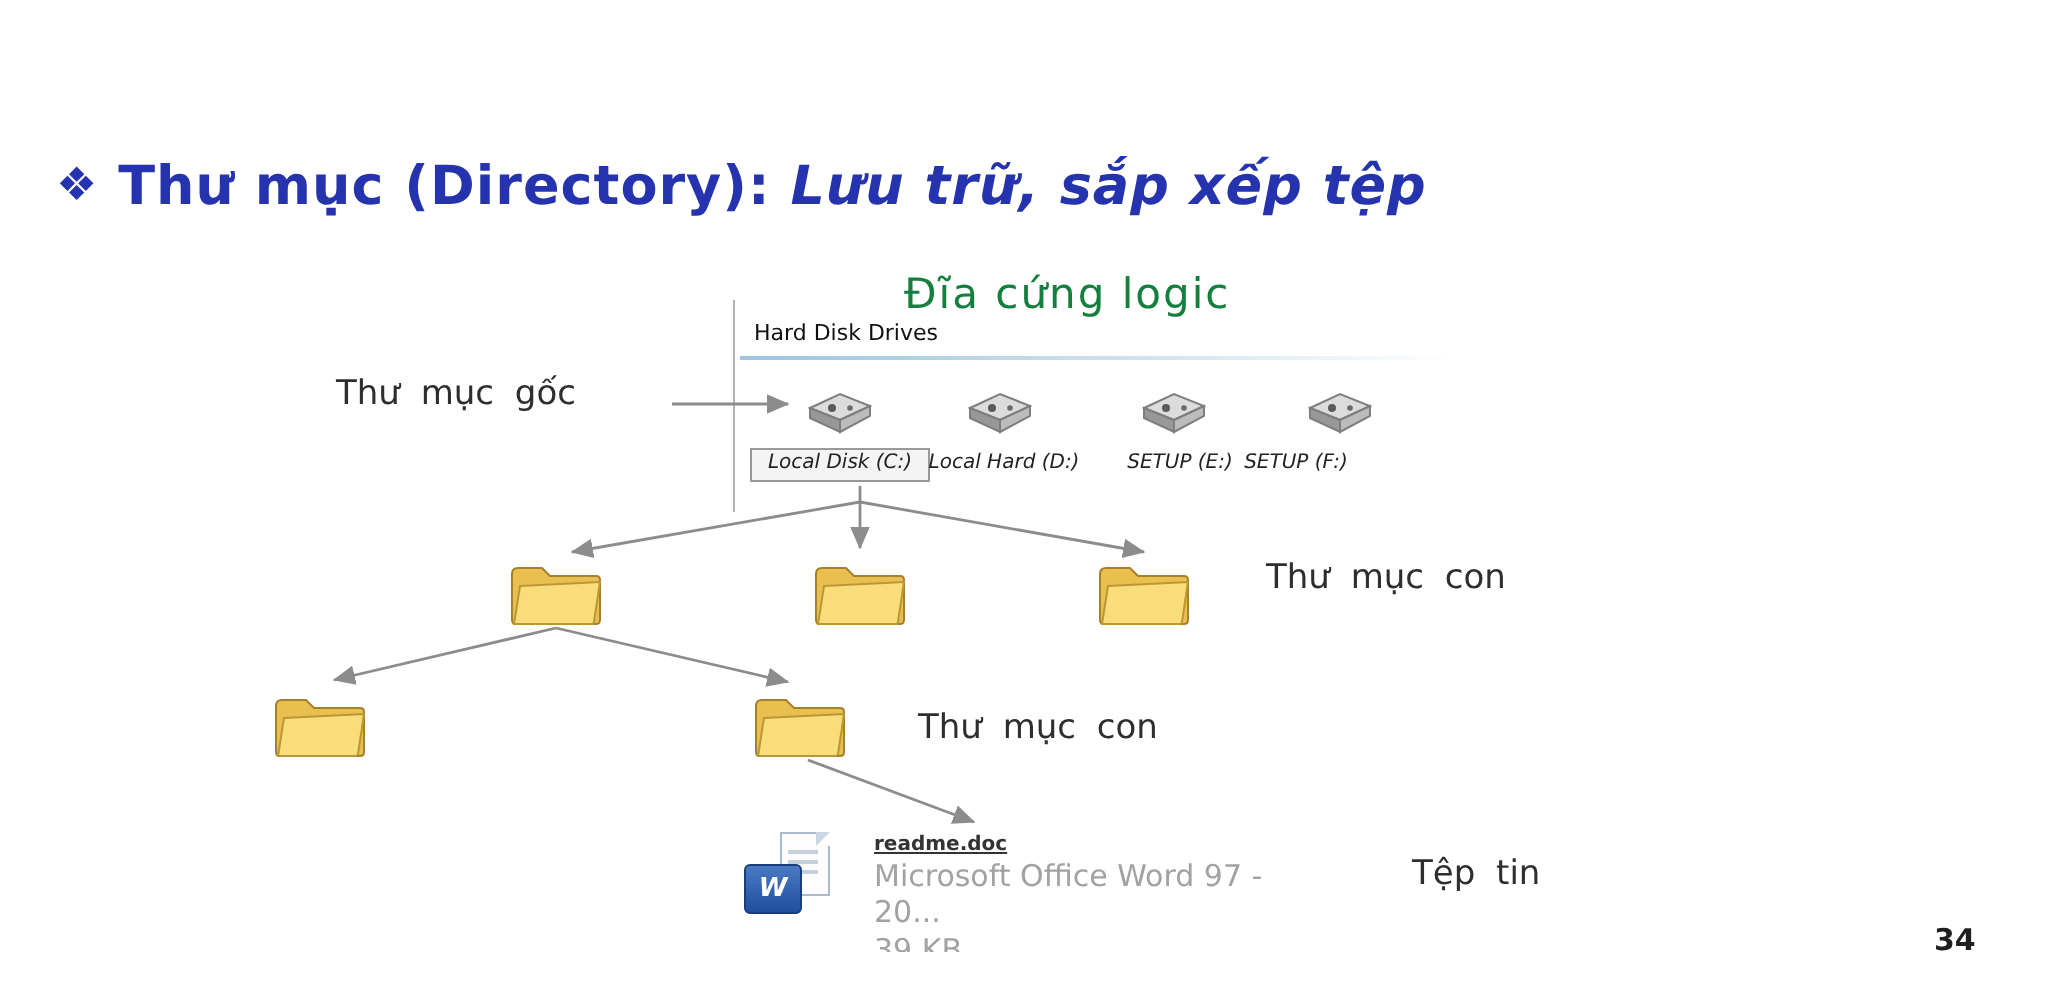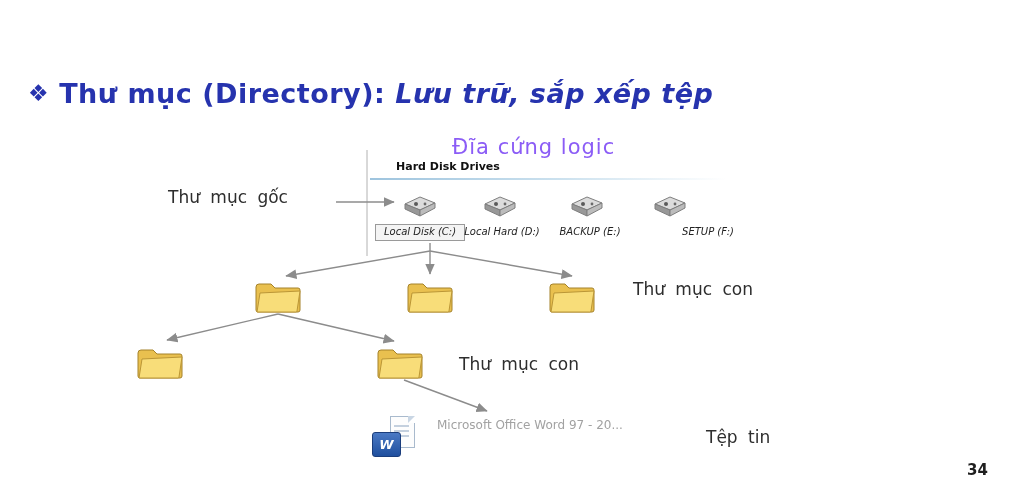--- a/index.html
+++ b/index.html
@@ -12,22 +12,22 @@
   
   .title {
     left:28px; top:78px; width:960px;
     font-size:27px; font-weight:bold; color:#2633ae; letter-spacing:0.5px;
     white-space:nowrap;
   }
   .title .bullet { font-size:23px; margin-right:10px; position:relative; top:-2px; }
   .title .em { font-style:italic; }
 
   
-  .disk-heading { left:452px; top:135px; font-size:21px; color:#8b5cf6; letter-spacing:1px; white-space:nowrap; }
-  .group-label  { left:396px; top:160px; font-size:11px; font-weight:bold; color:#101010; white-space:nowrap; }
+  .disk-heading { left:452px; top:135px; font-size:21px; color:#15803d; letter-spacing:1px; white-space:nowrap; }
+  .group-label  { left:377px; top:160px; font-size:11px; font-weight:normal; color:#101010; white-space:nowrap; }
   .group-underline {
     left:370px; top:178px; width:356px; height:2px;
     background:linear-gradient(to right,#9ec4de 0%,#cde2ef 55%,rgba(255,255,255,0) 100%);
   }
 
   .diagram-label { font-size:17px; color:#2e2e2e; white-space:nowrap; word-spacing:5px; }
   .lbl-root { left:168px; top:187px; }
   .lbl-sub1 { left:633px; top:279px; }
   .lbl-sub2 { left:459px; top:354px; }
   .lbl-file { left:706px; top:427px; }
@@ -54,21 +54,21 @@
   }
   .file-page .line { position:absolute; left:3px; height:2px; background:#c4d0de; width:15px; }
   .file-w {
     position:absolute; left:0; bottom:1px; width:27px; height:23px;
     background:linear-gradient(#4a79c4,#1f4f9e); border:1px solid #1a3d7c; border-radius:3px;
     color:#fff; font-weight:bold; font-style:italic; font-size:13px;
     display:flex; align-items:center; justify-content:center;
   }
   .file-text { left:437px; top:417px; width:230px; }
   .file-name { font-size:10px; font-weight:bold; color:#333; text-decoration:underline; }
-  .file-type, .file-size { font-size:12px; color:#a2a2a2; margin-top:1px; }
+  .file-type, .file-size { font-size:15px; color:#a2a2a2; margin-top:1px; }
 
   
   .page-num       { left:967px; top:461px; font-size:15px; font-weight:bold; color:#1f1f1f; }
   .page-num-small { left:977px; top:478px; font-size:9px;  font-weight:bold; color:#3a3a3a; }
 
   svg.overlay { position:absolute; left:0; top:0; pointer-events:none; }
 </style>
 </head>
 <body>
 
@@ -125,22 +125,22 @@
   <svg class="abs drive-icon" style="left:651px;top:193px" viewBox="0 0 38 27">
     <path d="M4 11 L19 4 L34 10 L19 17 Z" fill="#dcdcdc" stroke="#7e7e7e" stroke-width="1"></path>
     <path d="M4 11 L4 16 L19 23 L19 17 Z" fill="#989898" stroke="#7e7e7e" stroke-width="1"></path>
     <path d="M34 10 L34 15 L19 23 L19 17 Z" fill="#bcbcbc" stroke="#7e7e7e" stroke-width="1"></path>
     <circle cx="15" cy="11" r="2" fill="#5a5a5a"></circle>
       <circle cx="24" cy="11" r="1.4" fill="#6a6a6a"></circle>
   </svg>
 
   <div class="abs drive-label selected" style="left:376px">Local Disk (C:)</div>
   <div class="abs drive-label" style="left:458px">Local Hard (D:)</div>
-  <div class="abs drive-label" style="left:546px">BACKUP (E:)</div>
-  <div class="abs drive-label" style="left:664px">SETUP (F:)</div>
+  <div class="abs drive-label" style="left:546px">SETUP (E:)</div>
+  <div class="abs drive-label" style="left:604px">SETUP (F:)</div>
 
   <svg class="abs folder" style="left:254px;top:280px" viewBox="0 0 48 34">
     <path d="M2 7 Q2 4 5 4 L17 4 L21 8 L44 8 Q46 8 46 10 L46 30 Q46 32 44 32 L4 32 Q2 32 2 30 Z" fill="#e9c04f" stroke="#a5822a" stroke-width="1"></path>
     <path d="M6 13 L46 11 L43 31 Q42.8 32 41.8 32 L3 32 Z" fill="#f8dd79" stroke="#bb9636" stroke-width="1"></path>
   </svg>
   <svg class="abs folder" style="left:406px;top:280px" viewBox="0 0 48 34">
     <path d="M2 7 Q2 4 5 4 L17 4 L21 8 L44 8 Q46 8 46 10 L46 30 Q46 32 44 32 L4 32 Q2 32 2 30 Z" fill="#e9c04f" stroke="#a5822a" stroke-width="1"></path>
     <path d="M6 13 L46 11 L43 31 Q42.8 32 41.8 32 L3 32 Z" fill="#f8dd79" stroke="#bb9636" stroke-width="1"></path>
   </svg>
   <svg class="abs folder" style="left:548px;top:280px" viewBox="0 0 48 34">
@@ -162,20 +162,22 @@
   <div class="abs file-icon">
     <div class="file-page">
       <span class="fold"></span>
       <span class="line" style="top:8px"></span>
         <span class="line" style="top:13px"></span>
         <span class="line" style="top:18px"></span>
     </div>
     <div class="file-w">W</div>
   </div>
   <div class="abs file-text">
+    <div class="file-name">readme.doc</div>
     <div class="file-type">Microsoft Office Word 97 - 20...</div>
+    <div class="file-size">39 KB</div>
   </div>
   <div class="abs diagram-label lbl-file">Tệp tin</div>
 
   <div class="abs page-num">34</div>
   <div class="abs page-num-small">34</div>
 
 </div>
 
 </body></html>

